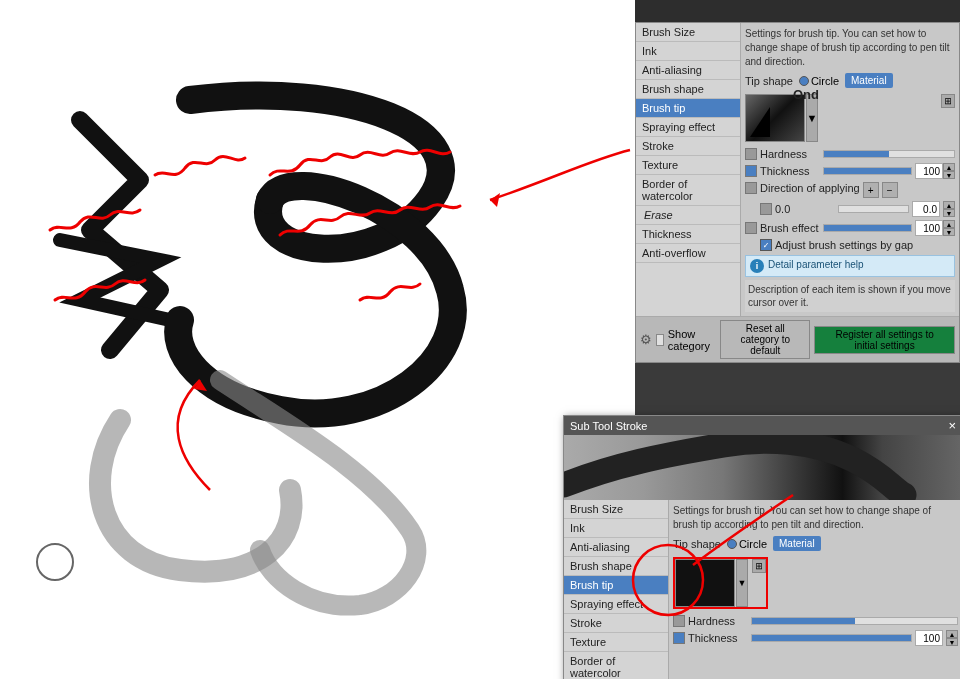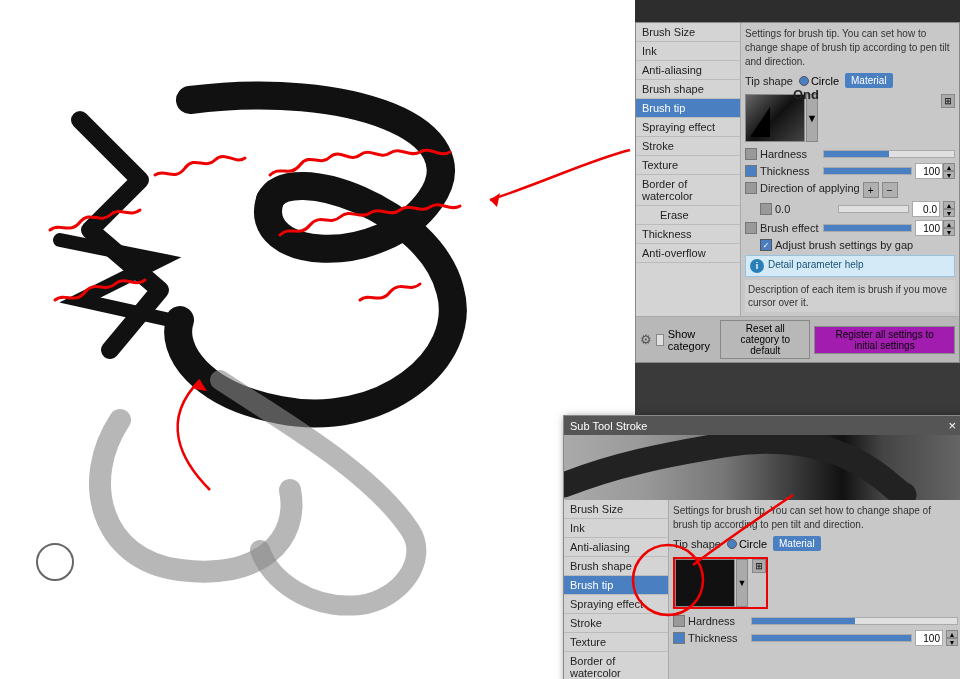--- a/index.html
+++ b/index.html
@@ -111,21 +111,21 @@
     <div class="panel-section-list" style="width:105px; background:#d4d4d4; border-right:1px solid #aaa; flex-shrink:0;">
       <div class="item" style="padding:3px 6px; font-size:11px; border-bottom:1px solid #bbb; cursor:pointer; color:#222;">Brush Size</div>
       <div class="item" style="padding:3px 6px; font-size:11px; border-bottom:1px solid #bbb; cursor:pointer; color:#222;">Ink</div>
       <div class="item" style="padding:3px 6px; font-size:11px; border-bottom:1px solid #bbb; cursor:pointer; color:#222;">Anti-aliasing</div>
       <div class="item" style="padding:3px 6px; font-size:11px; border-bottom:1px solid #bbb; cursor:pointer; color:#222;">Brush shape</div>
       <div class="item active" style="padding:3px 6px; font-size:11px; border-bottom:1px solid #bbb; cursor:pointer; background:#4a7fc1; color:#fff;">Brush tip</div>
       <div class="item" style="padding:3px 6px; font-size:11px; border-bottom:1px solid #bbb; cursor:pointer; color:#222;">Spraying effect</div>
       <div class="item" style="padding:3px 6px; font-size:11px; border-bottom:1px solid #bbb; cursor:pointer; color:#222;">Stroke</div>
       <div class="item" style="padding:3px 6px; font-size:11px; border-bottom:1px solid #bbb; cursor:pointer; color:#222;">Texture</div>
       <div class="item" style="padding:3px 6px; font-size:11px; border-bottom:1px solid #bbb; cursor:pointer; color:#222;">Border of watercolor</div>
-      <div class="item" style="padding:3px 24px; font-size:11px; border-bottom:1px solid #bbb; cursor:pointer; color:#222;">Erase</div>
+      <div class="item" style="padding:3px 8px; font-size:11px; border-bottom:1px solid #bbb; cursor:pointer; color:#222;font-style:italic;">Erase</div>
       <div class="item" style="padding:3px 6px; font-size:11px; border-bottom:1px solid #bbb; cursor:pointer; color:#222;">Thickness</div>
       <div class="item" style="padding:3px 6px; font-size:11px; border-bottom:1px solid #bbb; cursor:pointer; color:#222;">Anti-overflow</div>
     </div>
 
     <div style="flex:1; padding:4px; background:#c8c8c8; min-width:0;">
       <div style="font-size:10px; color:#333; line-height:1.4; margin-bottom:4px;">Settings for brush tip.
 You can set how to change shape of brush tip according to pen tilt and direction.</div>
 
       <div style="display:flex; align-items:center; gap:6px; margin-bottom:6px;">
         <span style="font-size:11px; color:#222;">Tip shape</span>
@@ -206,31 +206,31 @@
       <div style="display:flex; align-items:center; margin-bottom:4px; gap:3px; padding-left:15px;">
         <div style="width:12px; height:12px; background:#4a7fc1; border:1px solid #555; display:flex; align-items:center; justify-content:center; cursor:pointer; color:#fff; font-size:8px;">✓</div>
         <span style="font-size:11px; color:#222;">Adjust brush settings by gap</span>
       </div>
 
       <div style="background:#d4eaf7; border:1px solid #99c2e0; padding:3px 4px; margin-bottom:3px; display:flex; gap:4px; align-items:flex-start;">
         <div style="background:#2980b9; color:#fff; font-weight:bold; border-radius:50%; width:14px; height:14px; display:flex; align-items:center; justify-content:center; font-size:9px; flex-shrink:0;">i</div>
         <span style="font-size:10px; color:#1a5276;">Detail parameter help</span>
       </div>
 
-      <div style="font-size:10px; color:#333; background:#d0d0d0; padding:3px; line-height:1.3;">Description of each item is brush if you move cursor over it.</div>
+      <div style="font-size:10px; color:#333; background:#d0d0d0; padding:3px; line-height:1.3;">Description of each item is shown if you move cursor over it.</div>
     </div>
   </div>
 
   <div style="display:flex; align-items:center; padding:3px 4px; background:#b8b8b8; border-top:1px solid #aaa; gap:4px;">
     <div style="font-size:13px; color:#555; cursor:pointer;">⚙</div>
     <div style="width:12px; height:12px; background:#e0e0e0; border:1px solid #888; cursor:pointer;"></div>
     <span style="font-size:11px;">Show category</span>
     <div style="flex:1;"></div>
     <button style="background:#b8b8b8; border:1px solid #888; padding:2px 6px; font-size:10px; cursor:pointer;">Reset all category to default</button>
-    <button style="background:#a21caf; border:1px solid #888; padding:2px 20px; font-size:10px; cursor:pointer;">Register all settings to initial settings</button>
+    <button style="background:#15803d; border:1px solid #888; padding:2px 20px; font-size:10px; cursor:pointer;">Register all settings to initial settings</button>
   </div>
 </div>
 
 <div id="sub-panel" style="position:absolute; left:563px; top:415px; width:400px; background:#c8c8c8; border:1px solid #888; box-shadow:2px 2px 8px rgba(0,0,0,0.5);">
 
   <div style="background:#555; color:#fff; font-size:11px; padding:2px 6px; display:flex; justify-content:space-between; align-items:center;">
     <span>Sub Tool Stroke</span>
     <span style="cursor:pointer; font-size:13px;">×</span>
   </div>
 

